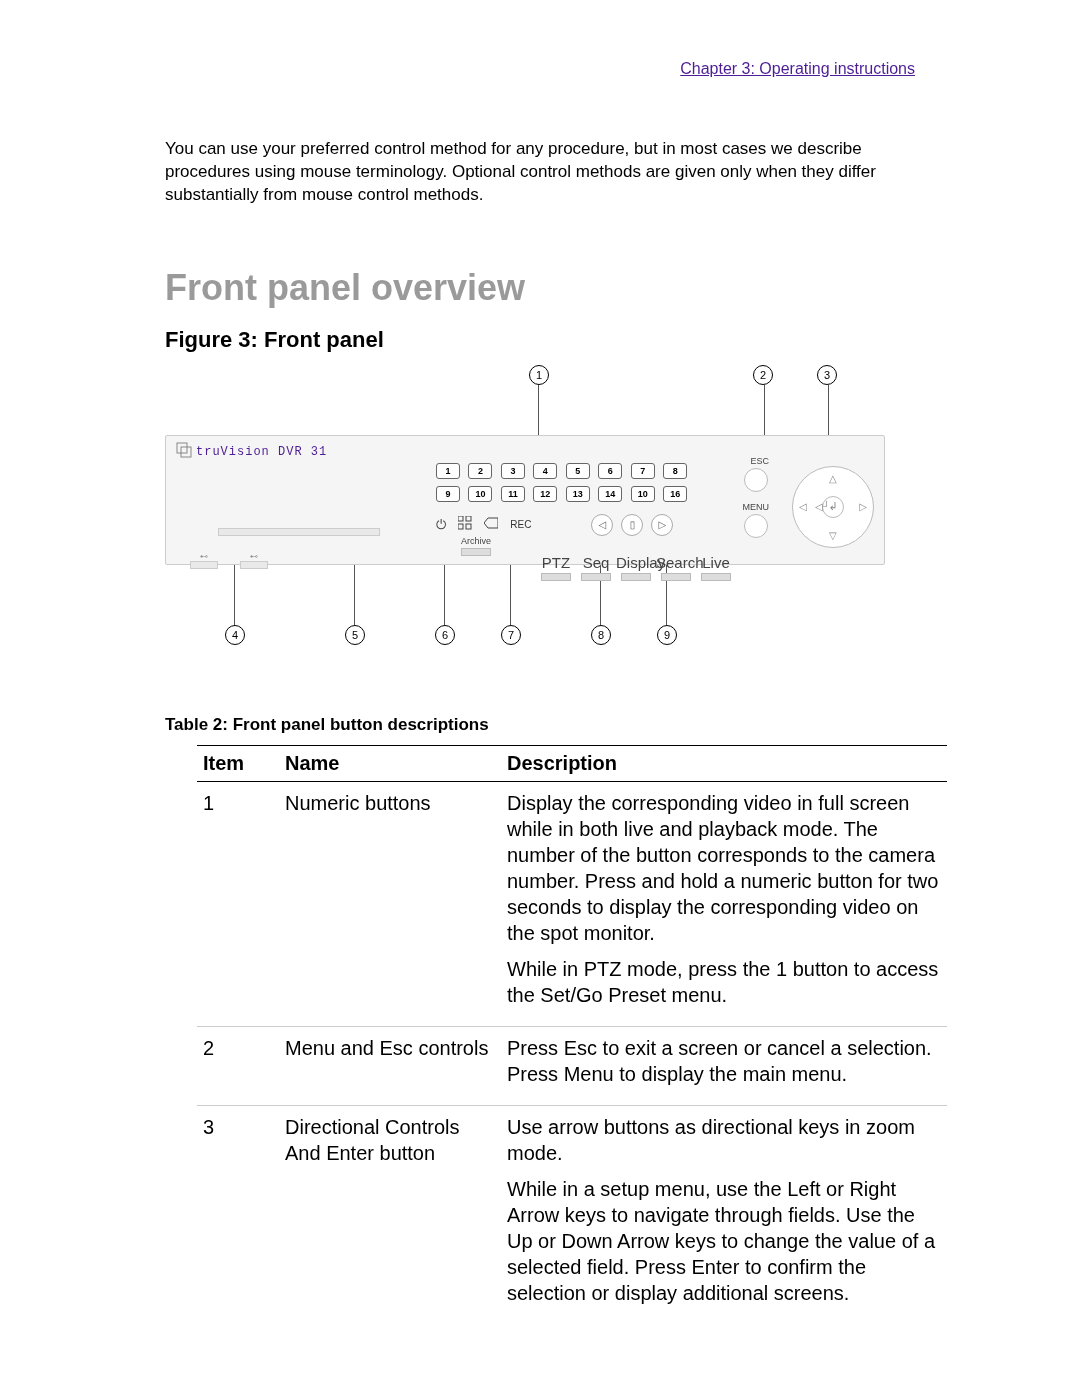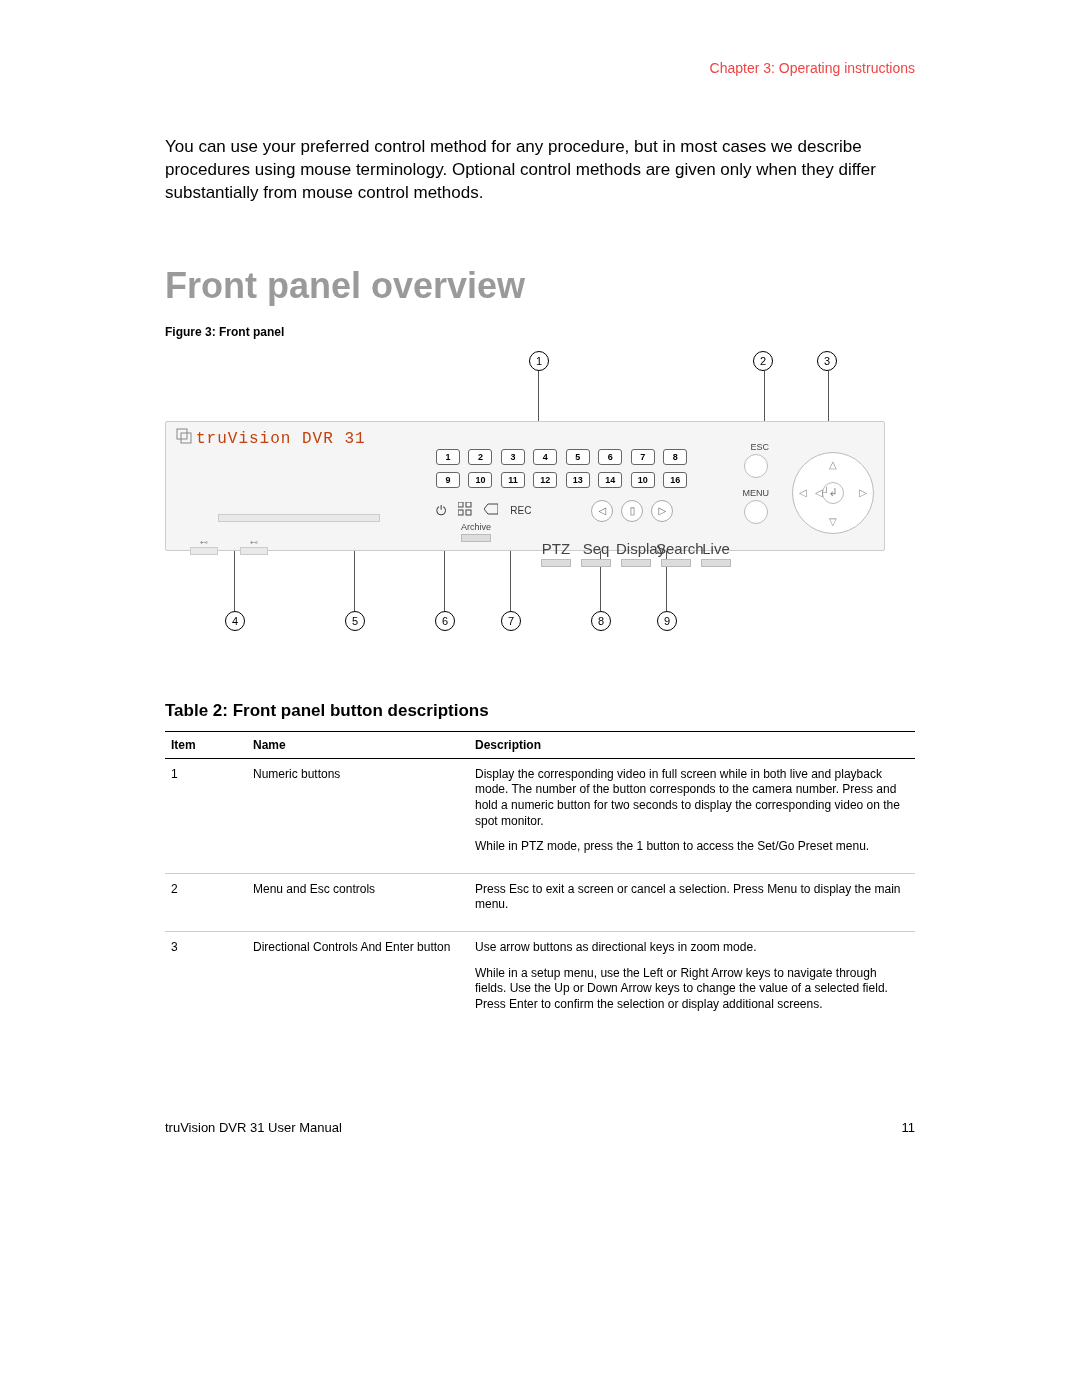--- a/index.html
+++ b/index.html
@@ -10,42 +10,43 @@
     color: #000;
     width: 1080px;
   }
   .page {
     padding: 60px 165px 60px 165px;
     box-sizing: border-box;
     width: 1080px;
   }
   .chapter-header {
     text-align: right;
-    font-size: 14px;
-    color: #ef4444;
+    font-size: 16px;
+    color: #4c1d95;
     margin-bottom: 60px;
+    text-decoration: underline;
   }
   .intro-para {
     font-size: 17px;
     line-height: 1.35;
     margin-bottom: 60px;
   }
   h1.section-title {
     font-size: 36px;
     color: #9a9a9a;
     font-weight: bold;
     margin: 0 0 18px 0;
   }
   .section-para {
     font-size: 17px;
     line-height: 1.35;
     margin-bottom: 40px;
   }
   .figure-caption {
-    font-size: 12px;
+    font-size: 22px;
     font-weight: bold;
     margin-bottom: 12px;
   }
   
   .diagram-wrap {
     position: relative;
     width: 720px;
     height: 280px;
     margin-bottom: 70px;
   }
@@ -73,22 +74,22 @@
     height: 130px;
     background: #f5f5f5;
     border: 1px solid #ccc;
     border-radius: 2px;
     box-sizing: border-box;
   }
   .logo-row {
     position: absolute;
     left: 10px;
     top: 6px;
-    font-size: 16px;
-    color: #c2410c;
+    font-size: 12px;
+    color: #4c1d95;
     font-family: "Courier New", monospace;
     letter-spacing: 1px;
   }
   .logo-icon {
     display: inline-block;
     vertical-align: middle;
     margin-right: 4px;
   }
   .num-buttons {
     position: absolute;
@@ -249,21 +250,22 @@
   }
   
   .table-caption {
     font-size: 17px;
     font-weight: bold;
     margin-bottom: 10px;
   }
   table.fp {
     width: 100%;
     border-collapse: collapse;
-    font-size: 12px;
+    font-size: 20px;
+    margin-left: 32px;
   }
   table.fp th {
     text-align: left;
     border-top: 1px solid #000;
     border-bottom: 1px solid #000;
     padding: 6px 6px;
     font-weight: bold;
   }
   table.fp td {
     vertical-align: top;

